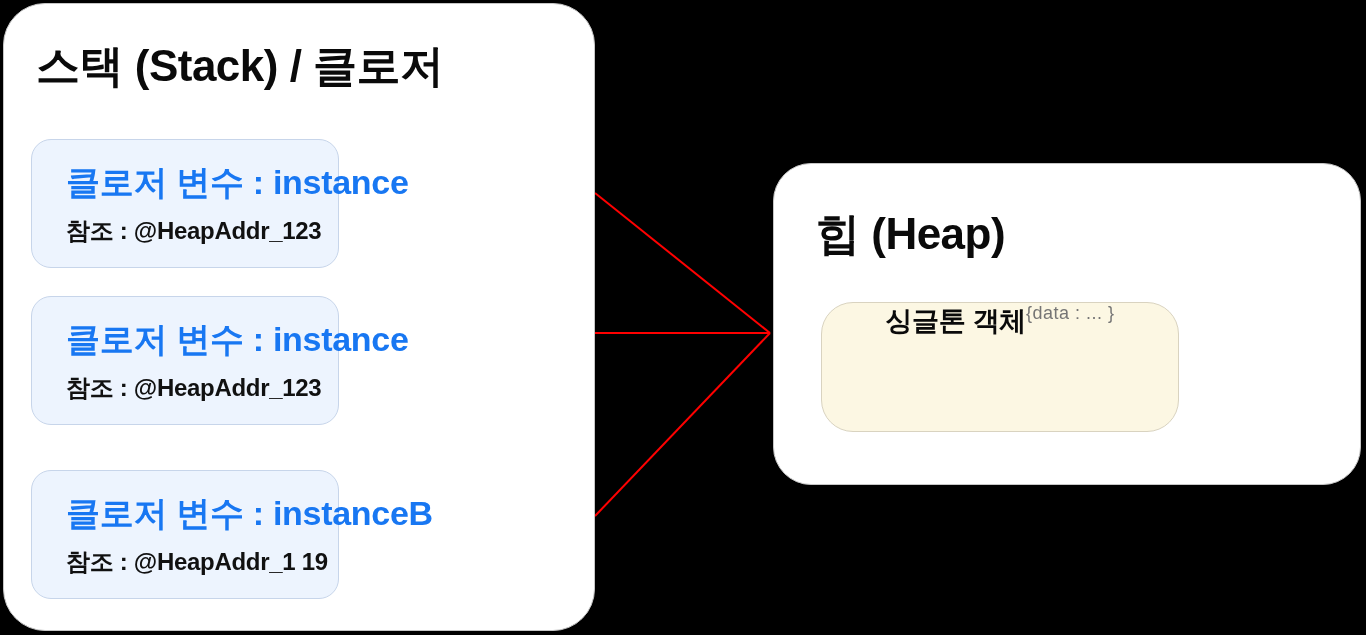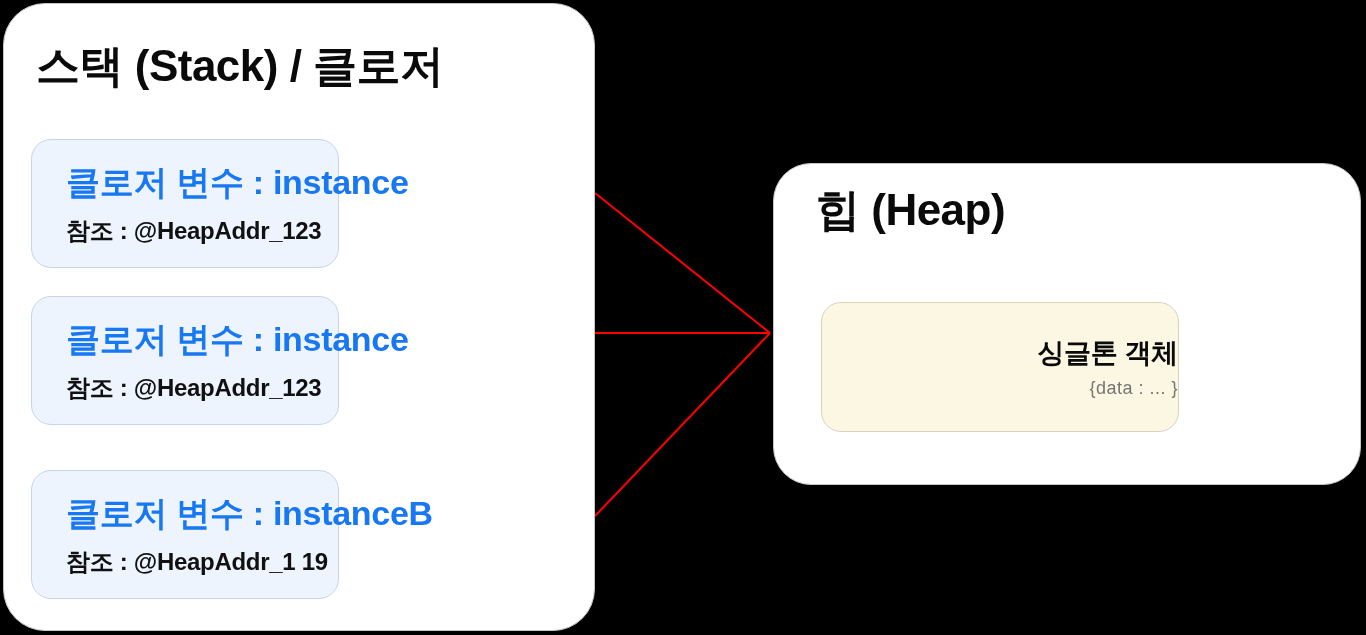--- a/index.html
+++ b/index.html
@@ -35,21 +35,21 @@
     border: 1.5px solid var(--panel-border);
   }
   .stack-panel {
     left: 3px; top: 3px; width: 592px; height: 628px;
     border-radius: 42px;
     padding: 36px 30px 0 32px;
   }
   .heap-panel {
     left: 773px; top: 163px; width: 588px; height: 322px;
     border-radius: 38px;
-    padding: 20px 40px 0 42px;
+    padding: 44px 40px 0 42px;
   }
   .panel-title {
     font-size: 44px;
     font-weight: 700;
     color: #0a0a0a;
     letter-spacing: -0.5px;
     line-height: 1.2;
   }
 
   .stack-frame {
@@ -77,22 +77,22 @@
     color: var(--reference-text);
     letter-spacing: -0.3px;
     white-space: nowrap;
   }
 
   .heap-object {
     position: absolute;
     left: 47px; top: 138px; width: 358px; height: 130px;
     background: var(--heap-object-bg);
     border: 1.5px solid var(--heap-object-border);
-    border-radius: 20px;
-    display: flex; flex-direction: column; justify-content: center; align-items: flex-end;
+    border-radius: 32px;
+    display: flex; flex-direction: row; justify-content: center; align-items: flex-start;
     row-gap: 7px;
   }
   .heap-object-name {
     font-size: 27px; font-weight: 700; color: #0a0a0a;
     letter-spacing: -0.3px;
   }
   .heap-object-data {
     font-size: 18px; font-weight: 400;
     color: var(--heap-object-data-text);
     letter-spacing: 0.5px;

